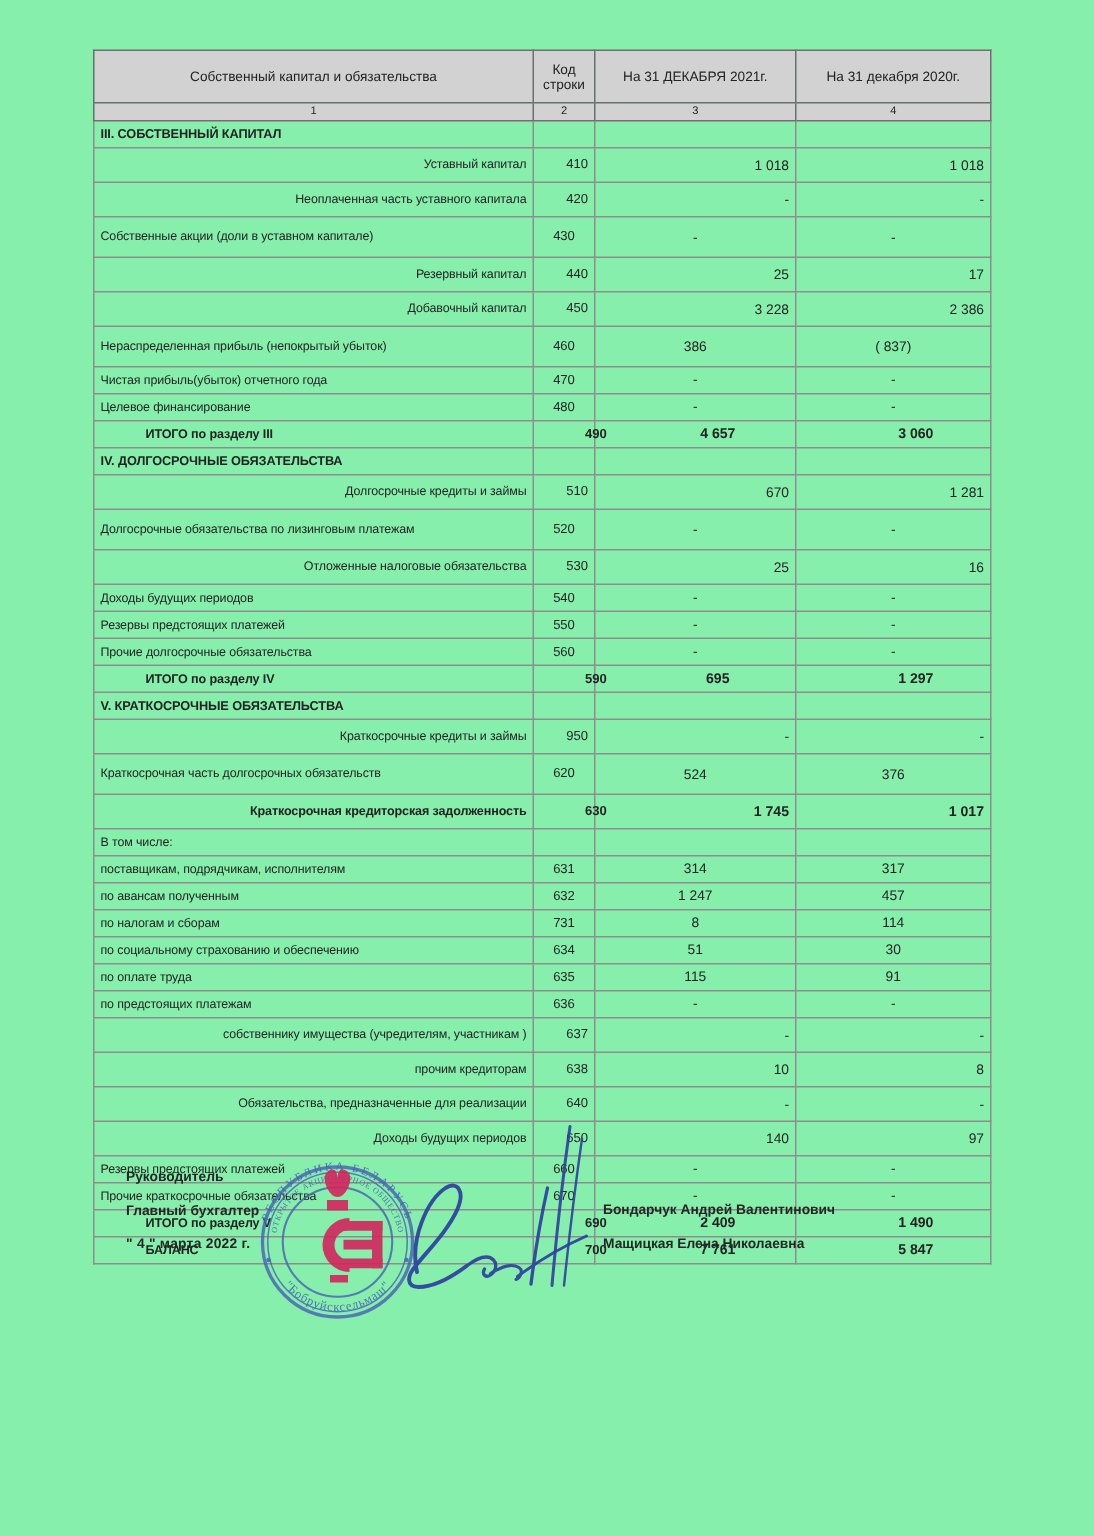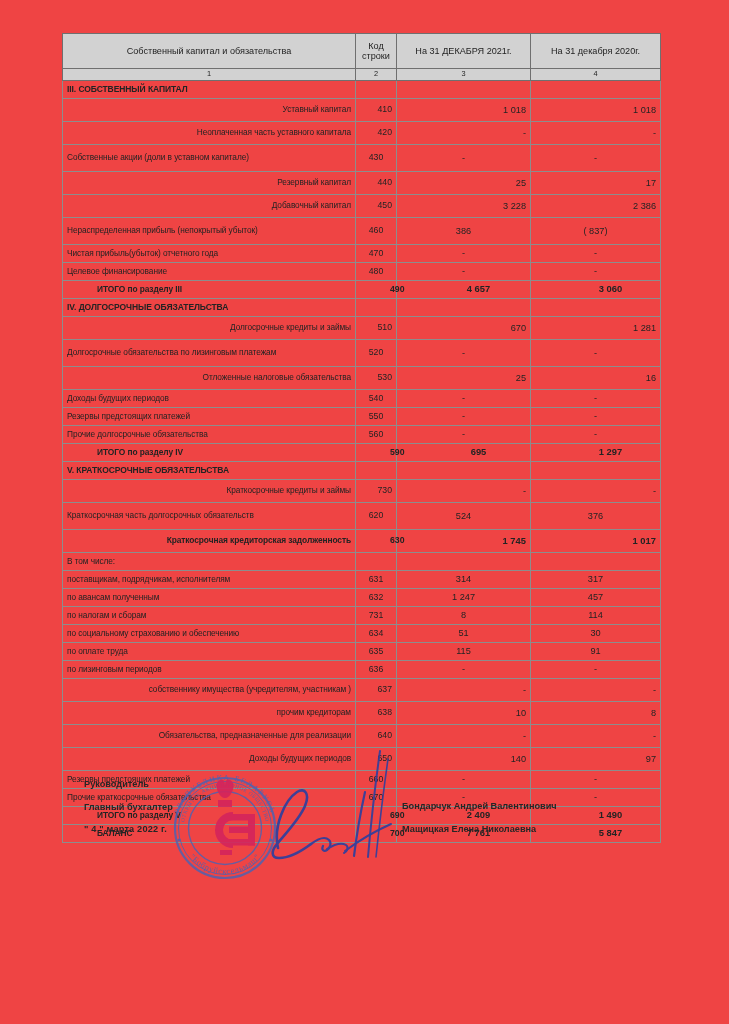--- a/index.html
+++ b/index.html
@@ -12,21 +12,21 @@
     height: 1024px;
     position: relative;
     font-family: "Liberation Sans", sans-serif;
     color: #1c1c1c;
     overflow: hidden;
   }
 
   #page {
     position: absolute;
     inset: 0;
-    background: #ef4444;
+    background: #86efac;
   }
 
   
   #balance-table-wrap {
     position: absolute;
     left: 62px;
     top: 33px;
     width: 598px;
   }
   table.balance {
@@ -290,21 +290,21 @@
             <td class="v">1 297</td>
           </tr>
           <tr class="r section">
             <td class="nm">V. КРАТКОСРОЧНЫЕ ОБЯЗАТЕЛЬСТВА</td>
             <td class="cd"></td>
             <td class="v"></td>
             <td class="v"></td>
           </tr>
           <tr class="r tall">
             <td class="nm">Краткосрочные кредиты и займы</td>
-            <td class="cd">730</td>
+            <td class="cd">950</td>
             <td class="v">-</td>
             <td class="v">-</td>
           </tr>
           <tr class="r xtall">
             <td class="nm">Краткосрочная часть долгосрочных обязательств</td>
             <td class="cd">620</td>
             <td class="v">524</td>
             <td class="v">376</td>
           </tr>
           <tr class="r tall bold">
@@ -343,21 +343,21 @@
             <td class="v">51</td>
             <td class="v">30</td>
           </tr>
           <tr class="r">
             <td class="nm">по оплате труда</td>
             <td class="cd">635</td>
             <td class="v">115</td>
             <td class="v">91</td>
           </tr>
           <tr class="r">
-            <td class="nm">по лизинговым периодов</td>
+            <td class="nm">по предстоящих платежам</td>
             <td class="cd">636</td>
             <td class="v">-</td>
             <td class="v">-</td>
           </tr>
           <tr class="r tall">
             <td class="nm">собственнику имущества (учредителям, участникам )</td>
             <td class="cd">637</td>
             <td class="v">-</td>
             <td class="v">-</td>
           </tr>

